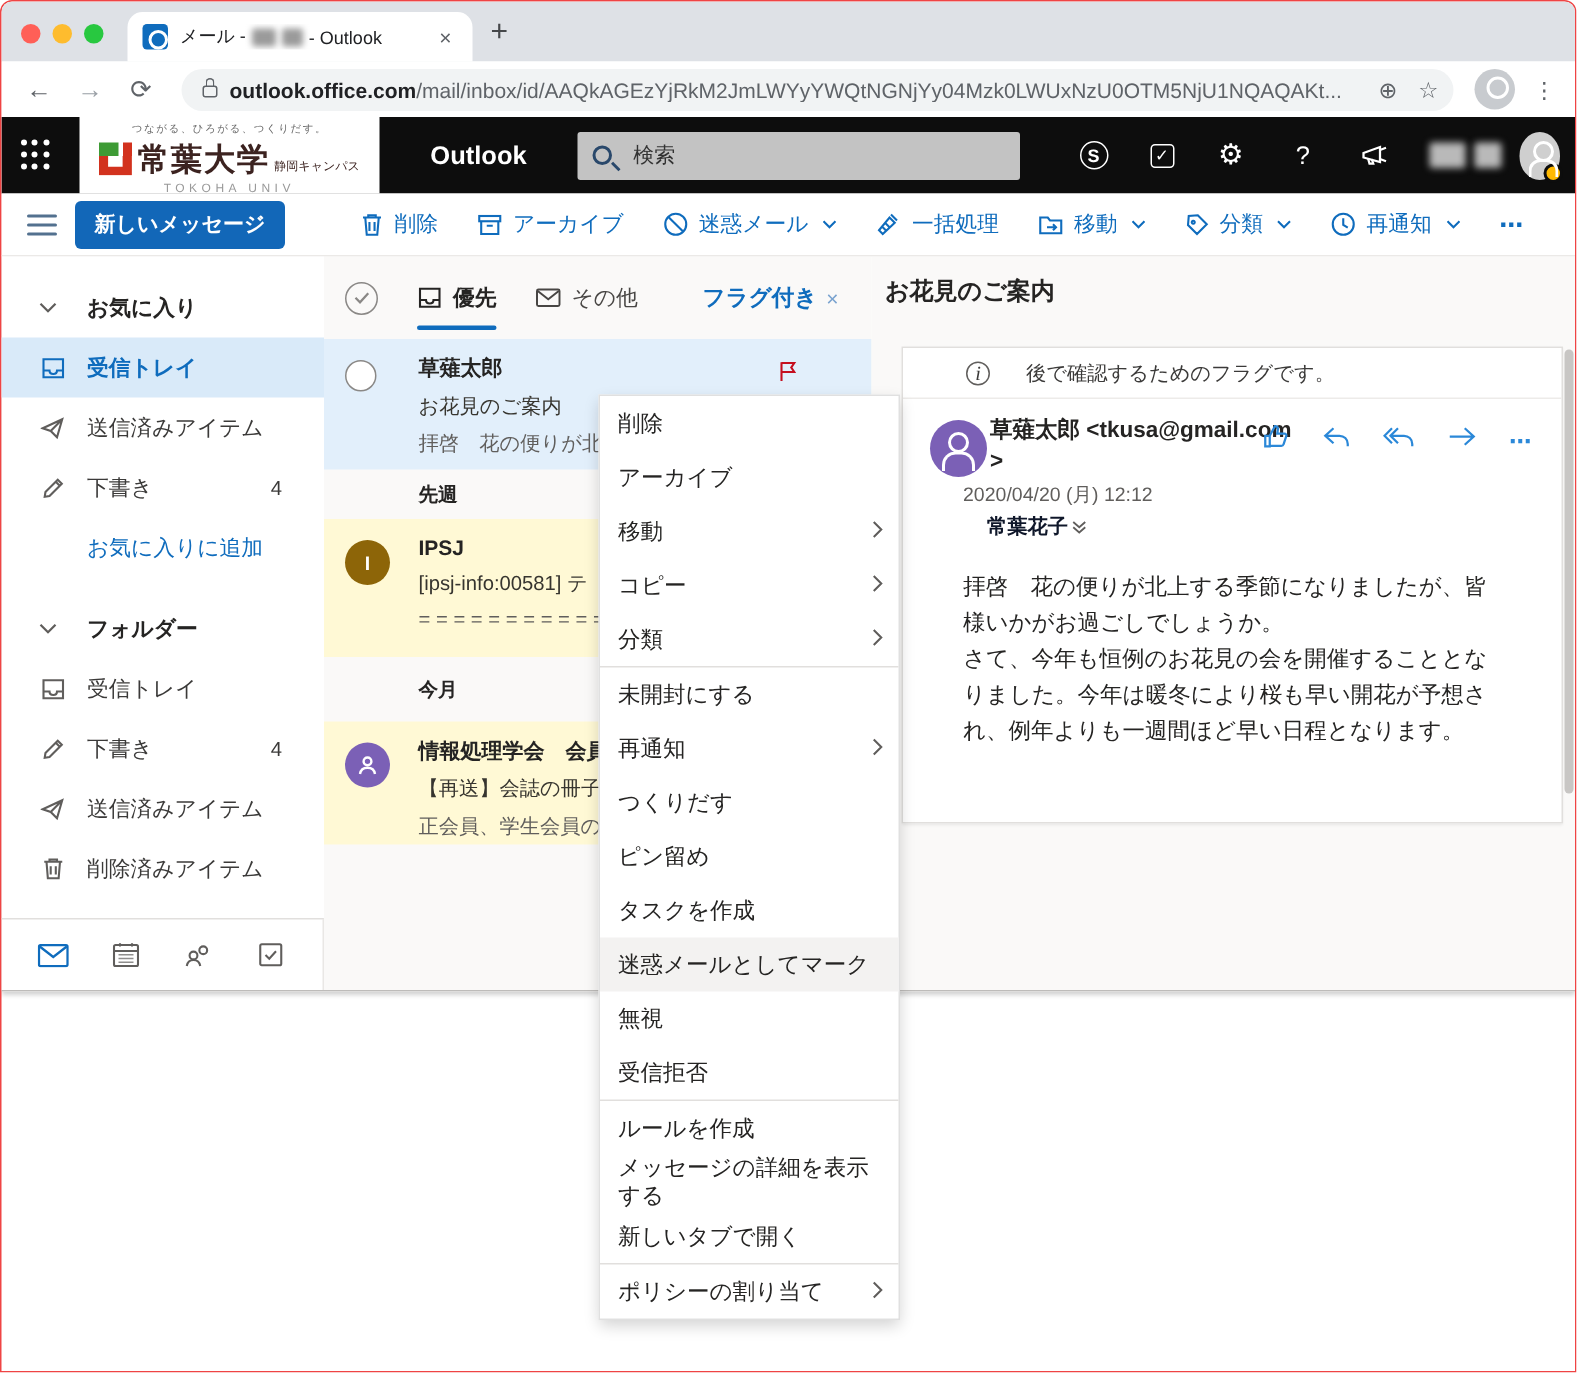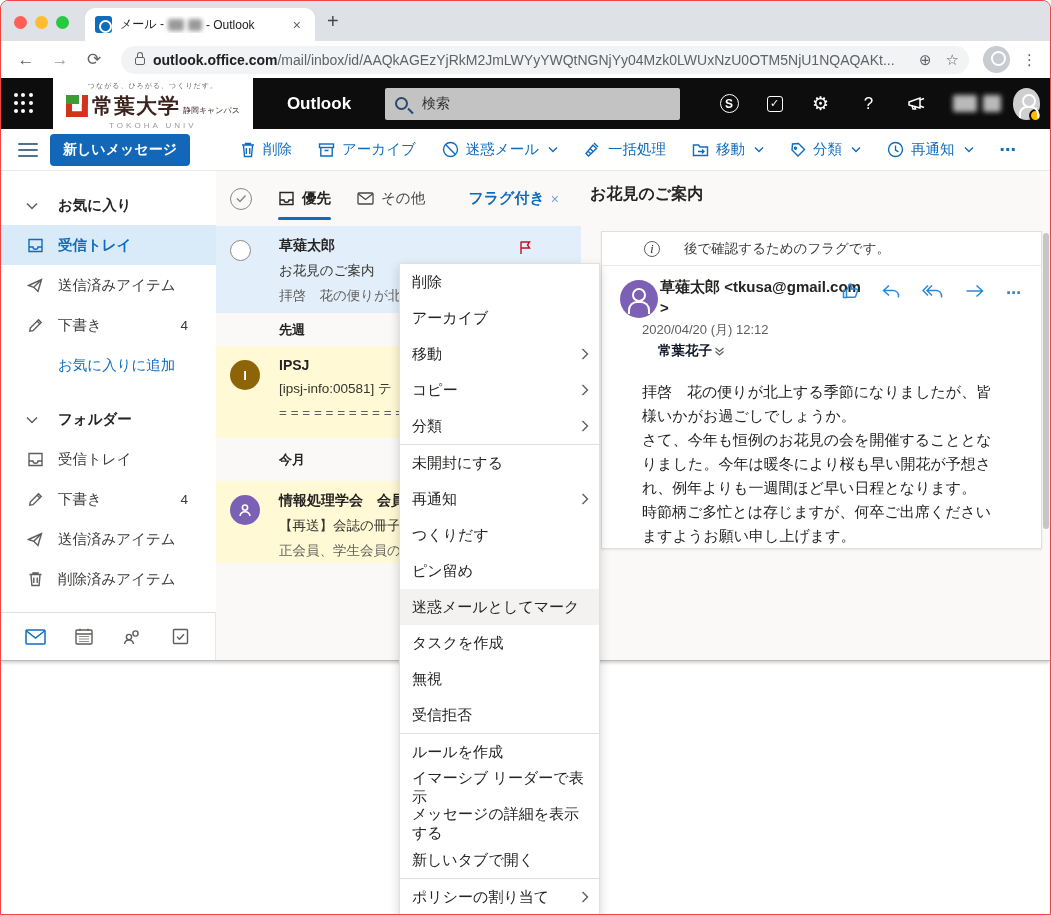--- a/index.html
+++ b/index.html
@@ -534,21 +534,20 @@
               <svg width="19" height="14" viewBox="0 0 19 14" fill="none" stroke-width="1.5">
                   <path d="M1.5 7h15M11.5 1.5L17.5 7l-6 5.5"></path>
                 </svg>
             </span>
             <span class="msg-more">⋯</span>
           </div>
         </div>
         <div class="rbody">
           <p>拝啓　花の便りが北上する季節になりましたが、皆様いかがお過ごしでしょうか。</p>
           <p>さて、今年も恒例のお花見の会を開催することとなりました。今年は暖冬により桜も早い開花が予想され、例年よりも一週間ほど早い日程となります。</p>
-          <p>時節柄ご多忙とは存じますが、何卒ご出席くださいますようお願い申し上げます。</p>
         </div>
       </div>
       <div class="rscroll"></div>
     </div>
   </div>
 
   <div class="ctxmenu">
     <div class="mi">
         <span>削除</span>
       </div>
@@ -582,38 +581,35 @@
       <span class="sub"><svg width="8" height="12" viewBox="0 0 8 12" fill="none" stroke="#605e5c" stroke-width="1.4">
             <path d="M1.5 1l5 5-5 5"></path>
           </svg></span>
       </div>
     <div class="mi">
         <span>つくりだす</span>
       </div>
     <div class="mi">
         <span>ピン留め</span>
       </div>
+    <div class="mi">
+        <span>タスクを作成</span>
+      </div>
     <div class="mi hover">
         <span>迷惑メールとしてマーク</span>
       </div>
     <div class="mi">
-        <span>タスクを作成</span>
-      </div>
-    <div class="mi">
         <span>無視</span>
       </div>
     <div class="mi">
         <span>受信拒否</span>
       </div>
     <div class="mdiv"></div>
     <div class="mi">
         <span>ルールを作成</span>
-      </div>
-    <div class="mi">
-        <span>イマーシブ リーダーで表示</span>
       </div>
     <div class="mi">
         <span>メッセージの詳細を表示する</span>
       </div>
     <div class="mi">
         <span>新しいタブで開く</span>
       </div>
     <div class="mdiv"></div>
     <div class="mi">
         <span>ポリシーの割り当て</span>

